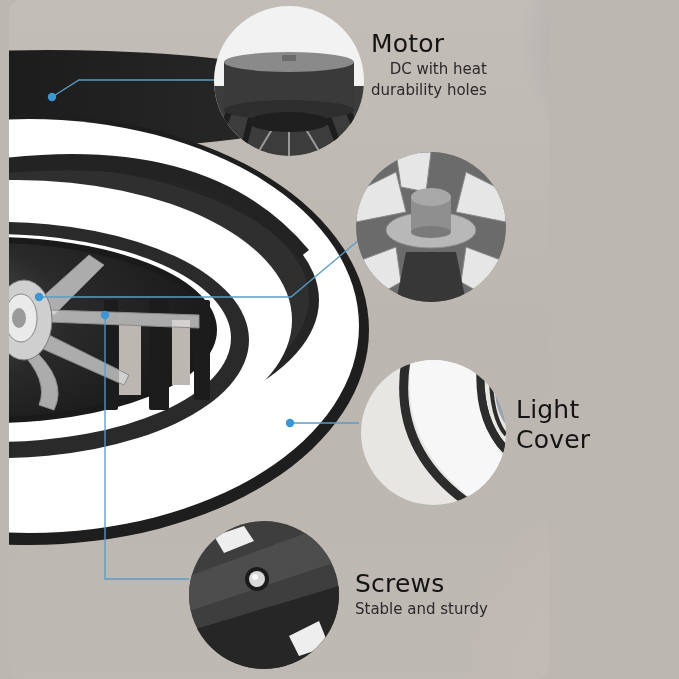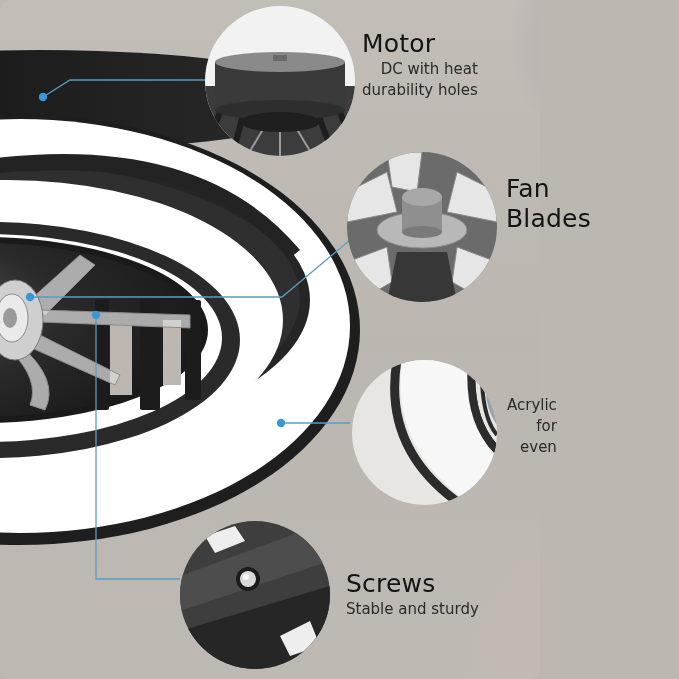--- a/index.html
+++ b/index.html
@@ -2,21 +2,21 @@
 <html><head>
   <meta charset="utf-8">
   <style>
     html, body { margin: 0; padding: 0; }
     body {
       width: 679px; height: 679px; overflow: hidden; position: relative;
       font-family: "DejaVu Sans", "Liberation Sans", sans-serif;
       background: #bdb7b2;
     }
     .stage {
-      position: absolute; left: 0; top: 0; width: 540px; height: 679px;
+      position: absolute; left: 9px; top: 0; width: 540px; height: 679px;
       background:
         radial-gradient(ellipse 130px 160px at 600px 40px, rgba(150,150,155,0.55), rgba(150,150,155,0) 70%),
         radial-gradient(ellipse 260px 220px at 640px 640px, rgba(200,190,182,0.6), rgba(200,190,182,0) 70%),
         linear-gradient(180deg, #c3bdb8 0%, #bcb6b1 50%, #bfb9b4 100%);
       border-radius: 12px;
     }
     svg.art { position: absolute; left: 0; top: 0; }
 
     .label { position: absolute; color: #1a1a1a; }
     .label .title { font-size: 25px; line-height: 30px; letter-spacing: 0.2px; color: #141414; }
@@ -173,25 +173,24 @@
     </svg>
   </div>
 
   <div class="label" style="left:362px;top:29px;">
     <div class="title">Motor</div>
     <div class="desc">DC with heat</div>
     <div class="desc">durability holes</div>
   </div>
 
   <div class="label" style="left:506px;top:174px;">
-    <div class="title">Fan Blades</div>
   </div>
 
   <div class="label" style="left:507px;top:395px;">
-    <div class="desc">Acrylic for even</div>
+    <div class="title">Light Cover</div>
   </div>
 
   <div class="label" style="left:346px;top:569px;">
     <div class="title">Screws</div>
     <div class="desc">Stable and sturdy</div>
   </div>
 
 </div>
 
 </body></html>

